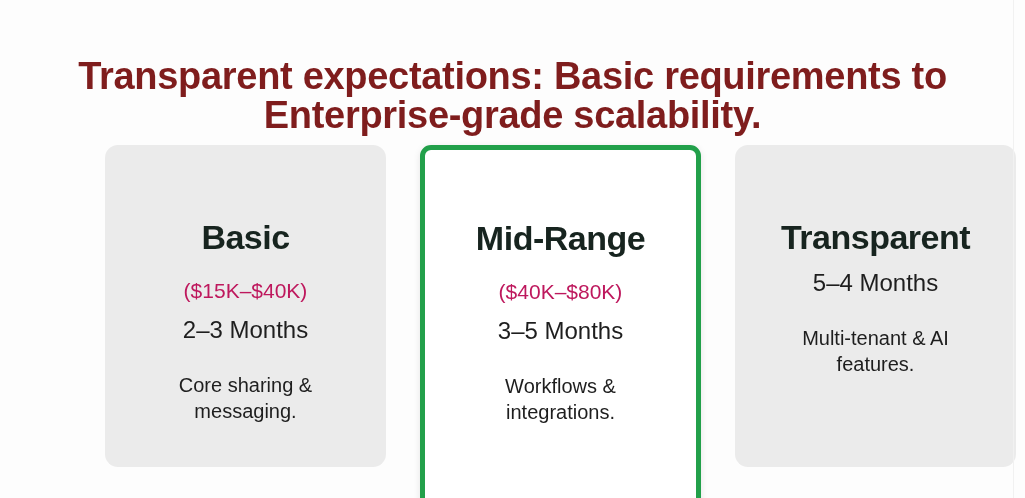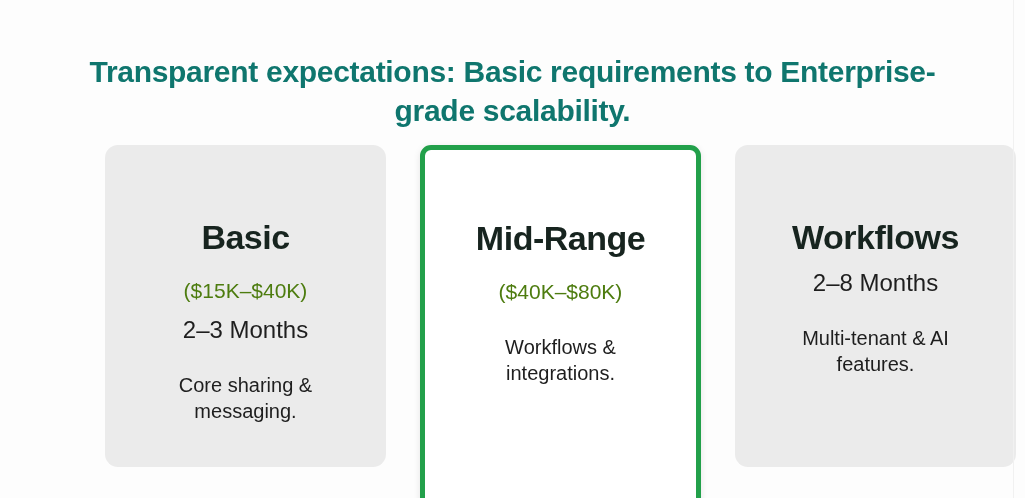--- a/index.html
+++ b/index.html
@@ -28,25 +28,25 @@
     width: 1px;
     height: 498px;
     background: #f1f1f1;
   }
   .heading {
     position: absolute;
     left: 0;
     top: 32px;
     width: 1025px;
     text-align: center;
-    font-size: 30px;
+    font-size: 38px;
     line-height: 39px;
     font-weight: bold;
     letter-spacing: -0.3px;
-    color: #0f766e;
+    color: #7f1d1d;
     padding: 0 60px;
     box-sizing: border-box;
   }
   .cards {
     position: absolute;
     left: 57px;
     top: 145px;
     width: 911px;
     height: 324px;
     display: flex;
@@ -82,21 +82,21 @@
     color: #17241f;
   }
   .card.featured .card-title {
     padding-top: 68px;
   }
   .card-price {
     margin: 0;
     padding-top: 21px;
     font-size: 21px;
     line-height: 26px;
-    color: #4d7c0f;
+    color: #be185d;
   }
   .card-duration {
     margin: 0;
     padding-top: 13px;
     font-size: 24px;
     line-height: 26px;
     color: #1e1e1e;
   }
   .card-feature {
     margin: 16px;
@@ -118,23 +118,24 @@
     <div class="card">
       <h2 class="card-title">Basic</h2>
       <p class="card-price">($15K–$40K)</p>
       <p class="card-duration">2–3 Months</p>
       <p class="card-feature">Core sharing &amp; messaging.</p>
     </div>
 
     <div class="card featured">
       <h2 class="card-title">Mid-Range</h2>
       <p class="card-price">($40K–$80K)</p>
+      <p class="card-duration">3–5 Months</p>
       <p class="card-feature">Workflows &amp; integrations.</p>
     </div>
 
     <div class="card">
-      <h2 class="card-title">Workflows</h2>
-      <p class="card-duration">2–8 Months</p>
+      <h2 class="card-title">Transparent</h2>
+      <p class="card-duration">5–4 Months</p>
       <p class="card-feature">Multi-tenant &amp; AI features.</p>
     </div>
 
   </div>
 </div>
 
 </body></html>

